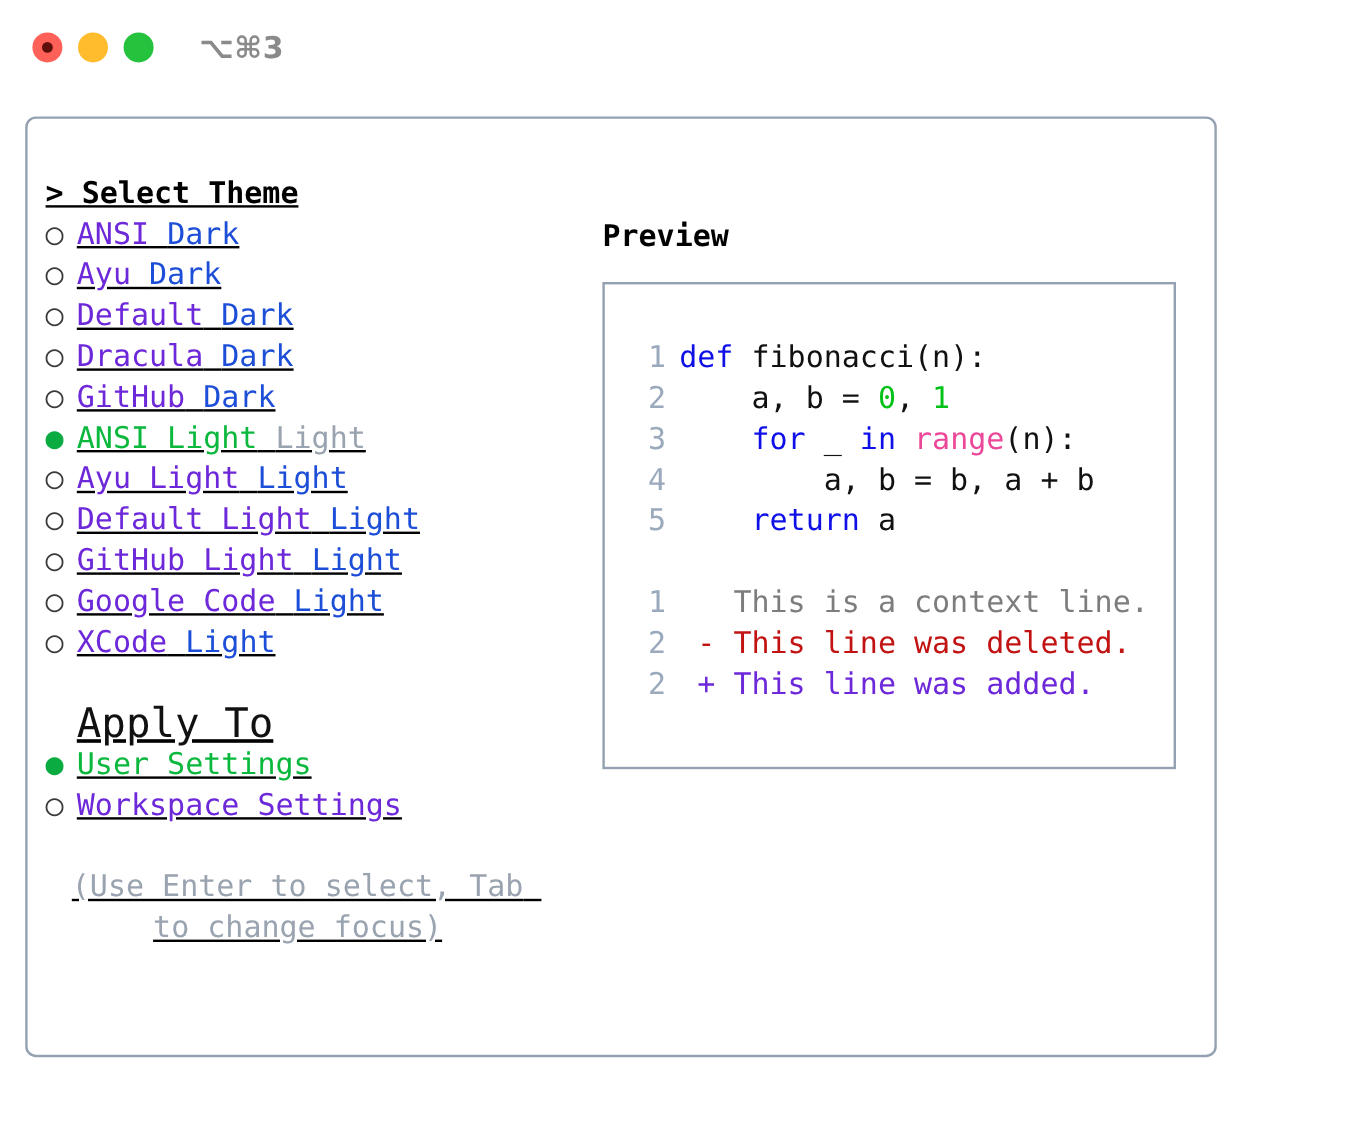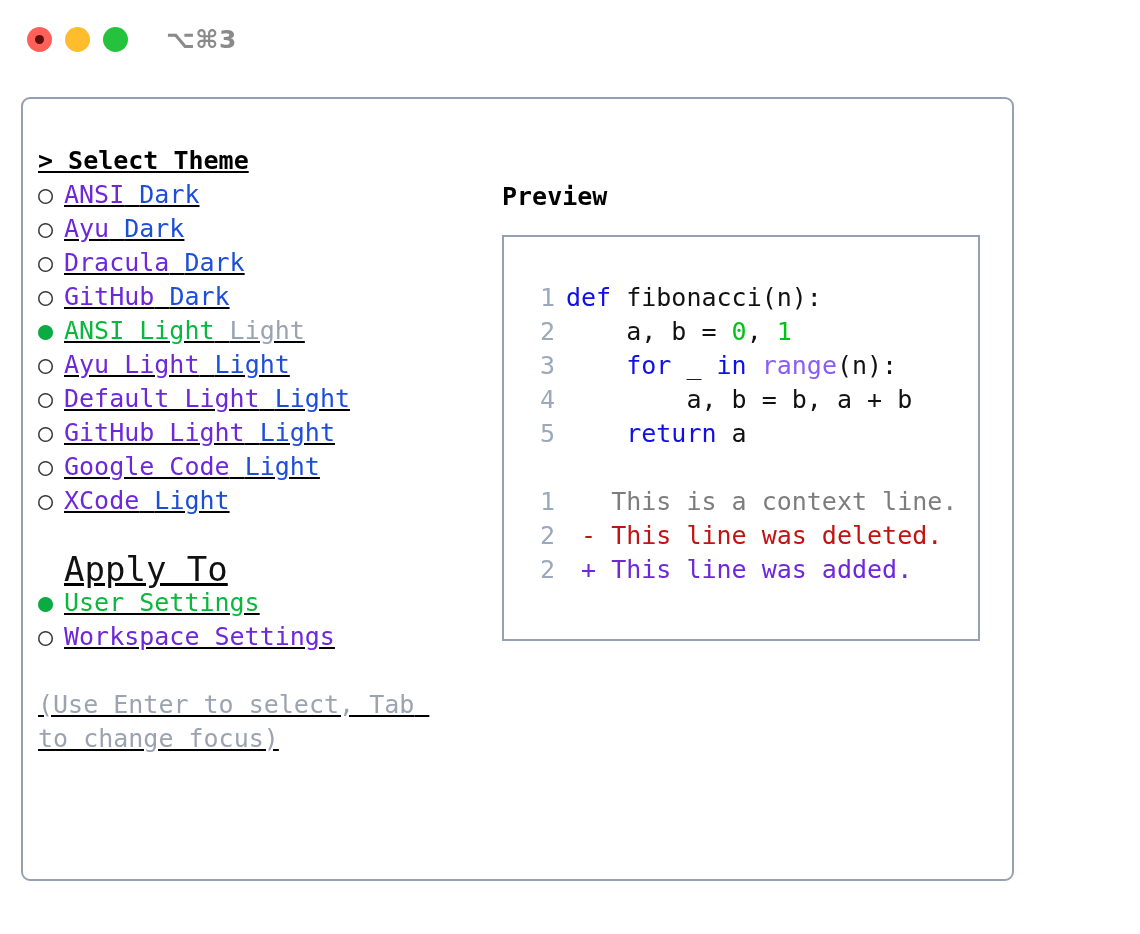--- a/index.html
+++ b/index.html
@@ -134,20 +134,21 @@
     padding-left: 26px;
   }
 
   #hint-block {
     margin-top: 34px;
     font-size: 25px;
     line-height: 34px;
     color: #9aa3b0;
     white-space: pre-wrap;
     width: 420px;
+    text-align: center;
   }
 
   
   #preview-column {
     position: absolute;
     left: 479px;
     top: 45px;
     width: 490px;
     margin-top: 36px;
   }
@@ -176,21 +177,21 @@
     display: inline-block;
     width: 32px;
     text-align: right;
     color: #9aa9bb;
     margin-right: 11px;
   }
   .blank-line { height: 34px; }
 
   .tok-kw   { color: #0f0fe8; }
   .tok-num  { color: #00c217; }
-  .tok-bi   { color: #8b5cf6; }
+  .tok-bi   { color: #ec4899; }
   .tok-pl   { color: #111111; }
 
   .diff-ctx { color: #7d7d7d; }
   .diff-del { color: #c21313; }
   .diff-add { color: #6d28d9; }
 </style>
 </head>
 <body>
 
 <div id="app-window">
@@ -209,20 +210,21 @@
   <div id="main-panel">
     <div id="panel-body">
 
       <div id="theme-column">
 
         <div class="col-heading">&gt; Select Theme</div>
 
         <div id="theme-list">
             <div class="option-row"><span class="bullet off">○</span><span class="opt-name">ANSI</span> <span class="opt-kind">Dark</span></div>
             <div class="option-row"><span class="bullet off">○</span><span class="opt-name">Ayu</span> <span class="opt-kind">Dark</span></div>
+            <div class="option-row"><span class="bullet off">○</span><span class="opt-name">Default</span> <span class="opt-kind">Dark</span></div>
             <div class="option-row"><span class="bullet off">○</span><span class="opt-name">Dracula</span> <span class="opt-kind">Dark</span></div>
             <div class="option-row"><span class="bullet off">○</span><span class="opt-name">GitHub</span> <span class="opt-kind">Dark</span></div>
             <div class="option-row"><span class="bullet on">●</span><span class="opt-name sel">ANSI Light</span> <span class="opt-kind sel">Light</span></div>
             <div class="option-row"><span class="bullet off">○</span><span class="opt-name">Ayu Light</span> <span class="opt-kind">Light</span></div>
             <div class="option-row"><span class="bullet off">○</span><span class="opt-name">Default Light</span> <span class="opt-kind">Light</span></div>
             <div class="option-row"><span class="bullet off">○</span><span class="opt-name">GitHub Light</span> <span class="opt-kind">Light</span></div>
             <div class="option-row"><span class="bullet off">○</span><span class="opt-name">Google Code</span> <span class="opt-kind">Light</span></div>
             <div class="option-row"><span class="bullet off">○</span><span class="opt-name">XCode</span> <span class="opt-kind">Light</span></div>
           </div>
 

